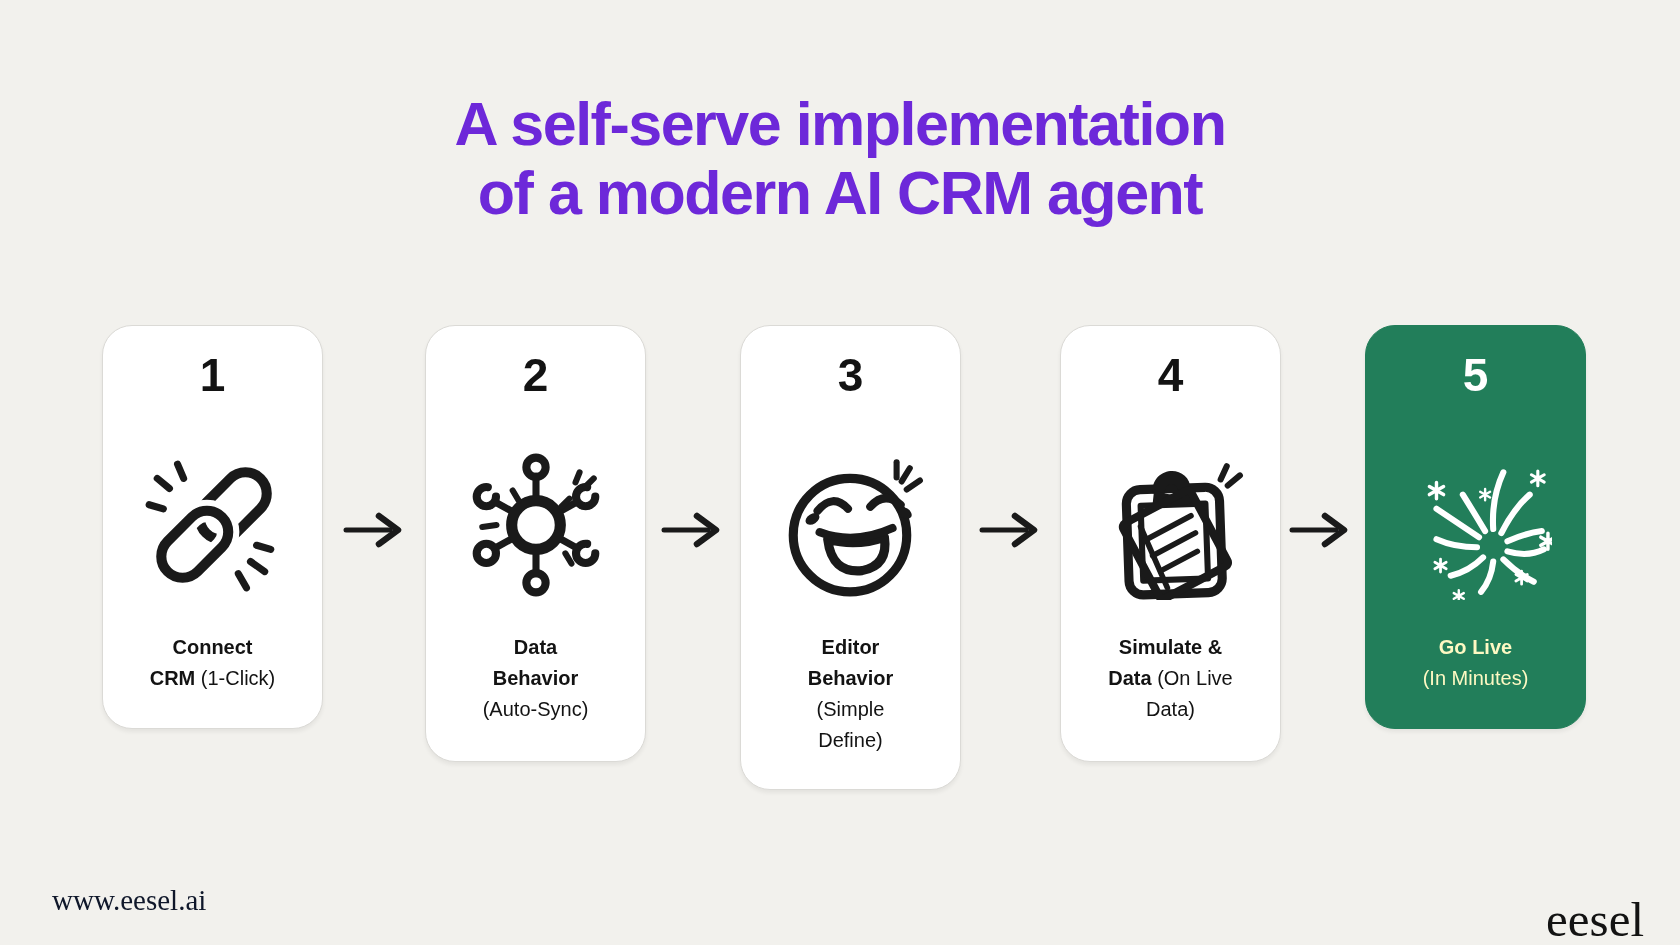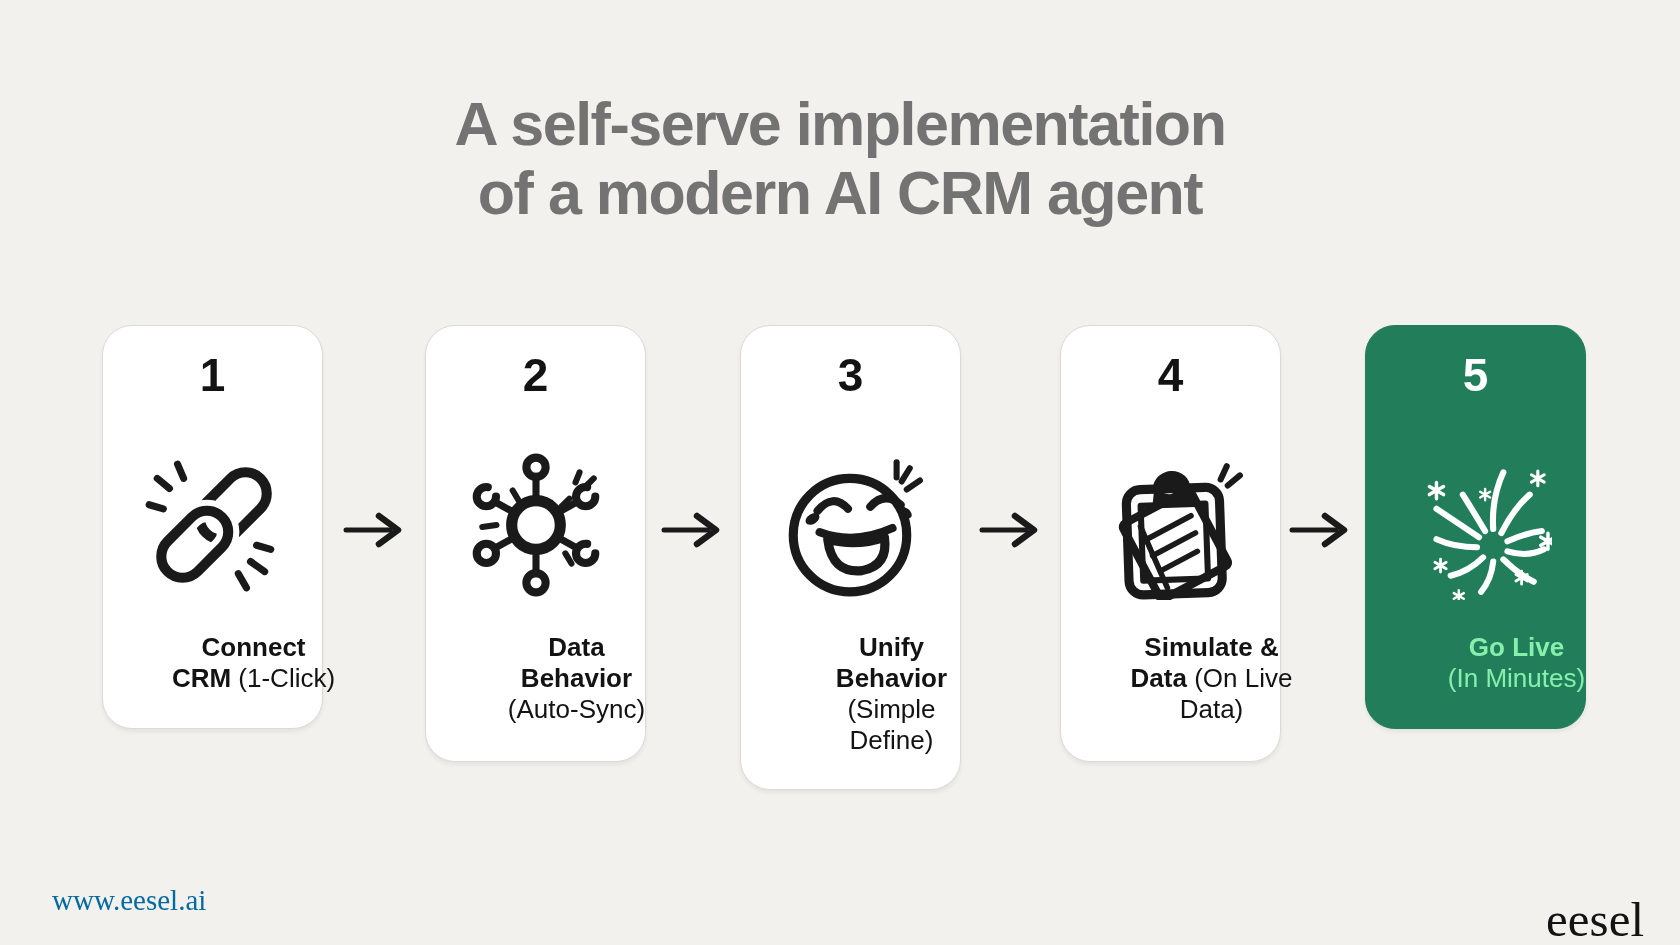--- a/index.html
+++ b/index.html
@@ -2,50 +2,50 @@
 <html><head>
 <meta charset="utf-8">
 <style>
   * { margin:0; padding:0; box-sizing:border-box; }
   html,body { width:1680px; height:945px; }
   body { font-family:"Liberation Sans", sans-serif; }
   .canvas { position:relative; width:1680px; height:945px; background:#F2F1ED; overflow:hidden; }
 
   
   .title { position:absolute; top:90px; left:0; width:100%; text-align:center;
-           font-size:61px; font-weight:700; letter-spacing:-1.5px; line-height:69px; color:#737373; }
+           font-size:61px; font-weight:700; letter-spacing:-1.5px; line-height:69px; color:#6d28d9; }
 
   
   .card { position:absolute; top:325px; width:221px; background:#FFFFFF;
           border:1px solid #DBDAD6; border-radius:30px;
           box-shadow:0 3px 4px rgba(0,0,0,0.06); }
   .card-1 { left:102px;  height:404px; }
   .card-2 { left:425px;  height:437px; }
   .card-3 { left:740px;  height:465px; }
   .card-4 { left:1060px; height:437px; }
   .card-5 { left:1365px; height:404px; background:#227E5A; border-color:#227E5A; }
 
   .num { margin-top:24px; text-align:center; font-size:46px; font-weight:700; color:#131313; line-height:1.1; }
   .card-5 .num { color:#FFFFFF; }
 
   .icon-box { position:absolute; top:122px; left:0; width:100%; text-align:center; }
   .icon-box svg { display:inline-block; }
 
   .label { position:absolute; top:306px; left:0; width:100%; text-align:center;
-           font-size:26px; line-height:31px; color:#131313; font-weight:400;margin-left:41px; }
+           font-size:20px; line-height:31px; color:#131313; font-weight:400; }
   .label b { font-weight:700; }
-  .card-5 .label { color:#86efac; }
+  .card-5 .label { color:#fef9c3; }
 
   
   .arrow { position:absolute; top:510px; }
   .arrow-1 { left:343px; } .arrow-2 { left:661px; } .arrow-3 { left:979px; } .arrow-4 { left:1289px; }
 
   
   .site { position:absolute; left:52px; top:884px; font-family:"Liberation Serif", serif;
-          font-size:29px; color:#0369a1; }
+          font-size:29px; color:#0f172a; }
   .logo { position:absolute; right:36px; top:866px; font-family:"Liberation Serif", serif;
           font-size:49px; color:#131313; line-height:1;margin-top:29px; }
 
   .ink   { stroke:#1A1A1A; stroke-linecap:round; stroke-linejoin:round; fill:none; }
   .fillk { fill:#1A1A1A; stroke:none; }
   .wink  { stroke:#FFFFFF; stroke-linecap:round; stroke-linejoin:round; fill:none; }
 </style>
 </head>
 <body>
 
@@ -149,21 +149,21 @@
         <path d="M52 90 Q 56 124 86 121 Q 112 116 108 88 Q 80 98 52 90 Z" fill="#FFFFFF" class="ink" stroke="#1A1A1A" stroke-width="9"></path>
         <path d="M44 83 Q 78 96 116 79" class="ink" stroke-width="8"></path>
         <g class="ink" stroke-width="6">
           <path d="M120 14 L120 29"></path>
             <path d="M133 20 L125 33"></path>
             <path d="M143 32 L130 41"></path>
         </g>
       </svg>
     </div>
     <div class="label">
-      <div class="line"><b>Unify</b><span></span></div>
+      <div class="line"><b>Editor</b><span></span></div>
       <div class="line"><b>Behavior</b><span></span></div>
       <div class="line"><b></b><span>(Simple</span></div>
       <div class="line"><b></b><span>Define)</span></div>
     </div>
   </div>
 
   <svg class="arrow arrow-3" width="62" height="40" viewBox="0 0 62 40">
     <g class="ink">
         <path d="M3 20 H47" stroke-width="5"></path>
         <path d="M36 6 L55 20 L36 34" stroke-width="6.5"></path>

